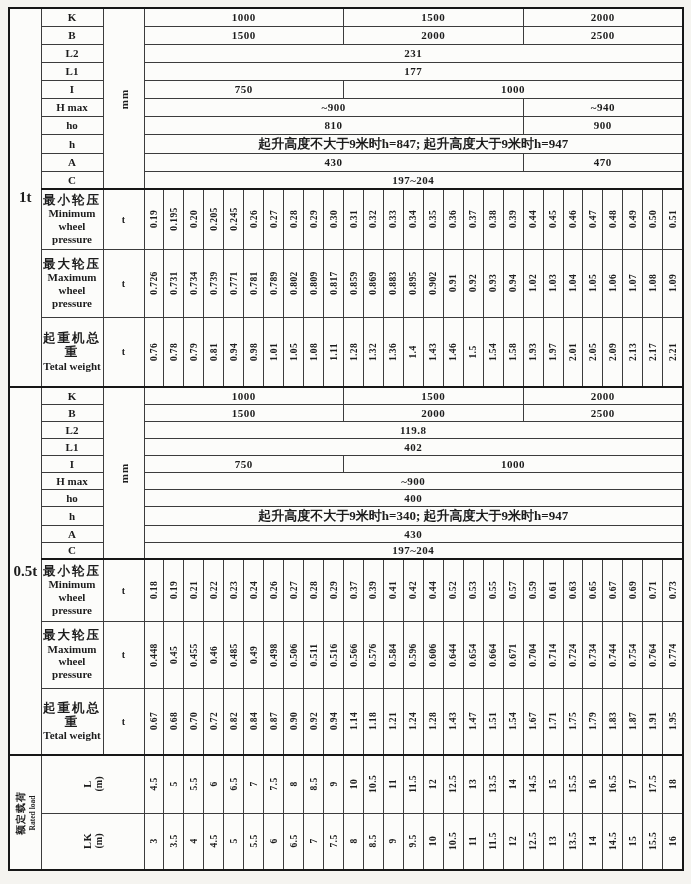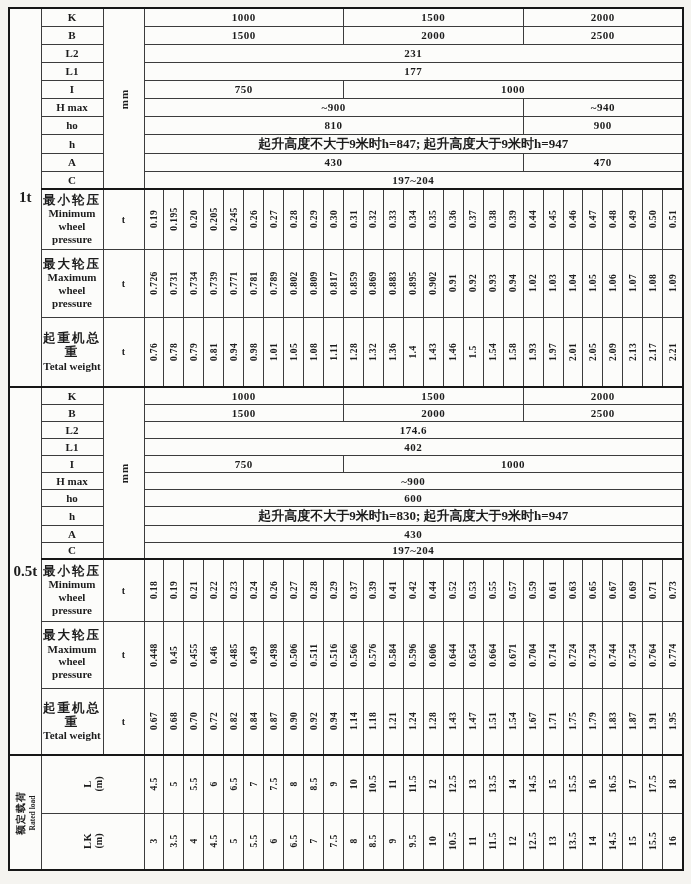--- a/index.html
+++ b/index.html
@@ -369,42 +369,42 @@
     <td class="val" colspan="8">2000</td>
   </tr>
   <tr style="height:17px">
     <td class="lbl">B</td>
     <td class="val" colspan="10">1500</td>
     <td class="val" colspan="9">2000</td>
     <td class="val" colspan="8">2500</td>
   </tr>
   <tr style="height:17px">
     <td class="lbl">L2</td>
-    <td class="val" colspan="27">174.6</td>
+    <td class="val" colspan="27">119.8</td>
   </tr>
   <tr style="height:17px">
     <td class="lbl">L1</td>
     <td class="val" colspan="27">402</td>
   </tr>
   <tr style="height:17px">
     <td class="lbl">I</td>
     <td class="val" colspan="10">750</td>
     <td class="val" colspan="17">1000</td>
   </tr>
   <tr style="height:17px">
     <td class="lbl">H max</td>
     <td class="val" colspan="27">~900</td>
   </tr>
   <tr style="height:17px">
     <td class="lbl">ho</td>
-    <td class="val" colspan="27">600</td>
+    <td class="val" colspan="27">400</td>
   </tr>
   <tr style="height:17px">
     <td class="lbl">h</td>
-    <td class="htxt" colspan="27">起升高度不大于9米时h=830; 起升高度大于9米时h=947</td>
+    <td class="htxt" colspan="27">起升高度不大于9米时h=340; 起升高度大于9米时h=947</td>
   </tr>
   <tr style="height:17px">
     <td class="lbl">A</td>
     <td class="val" colspan="27">430</td>
   </tr>
   <tr style="height:17px">
     <td class="lbl">C</td>
     <td class="val" colspan="27">197~204</td>
   </tr>
   <tr style="height:62px" class="sep">

